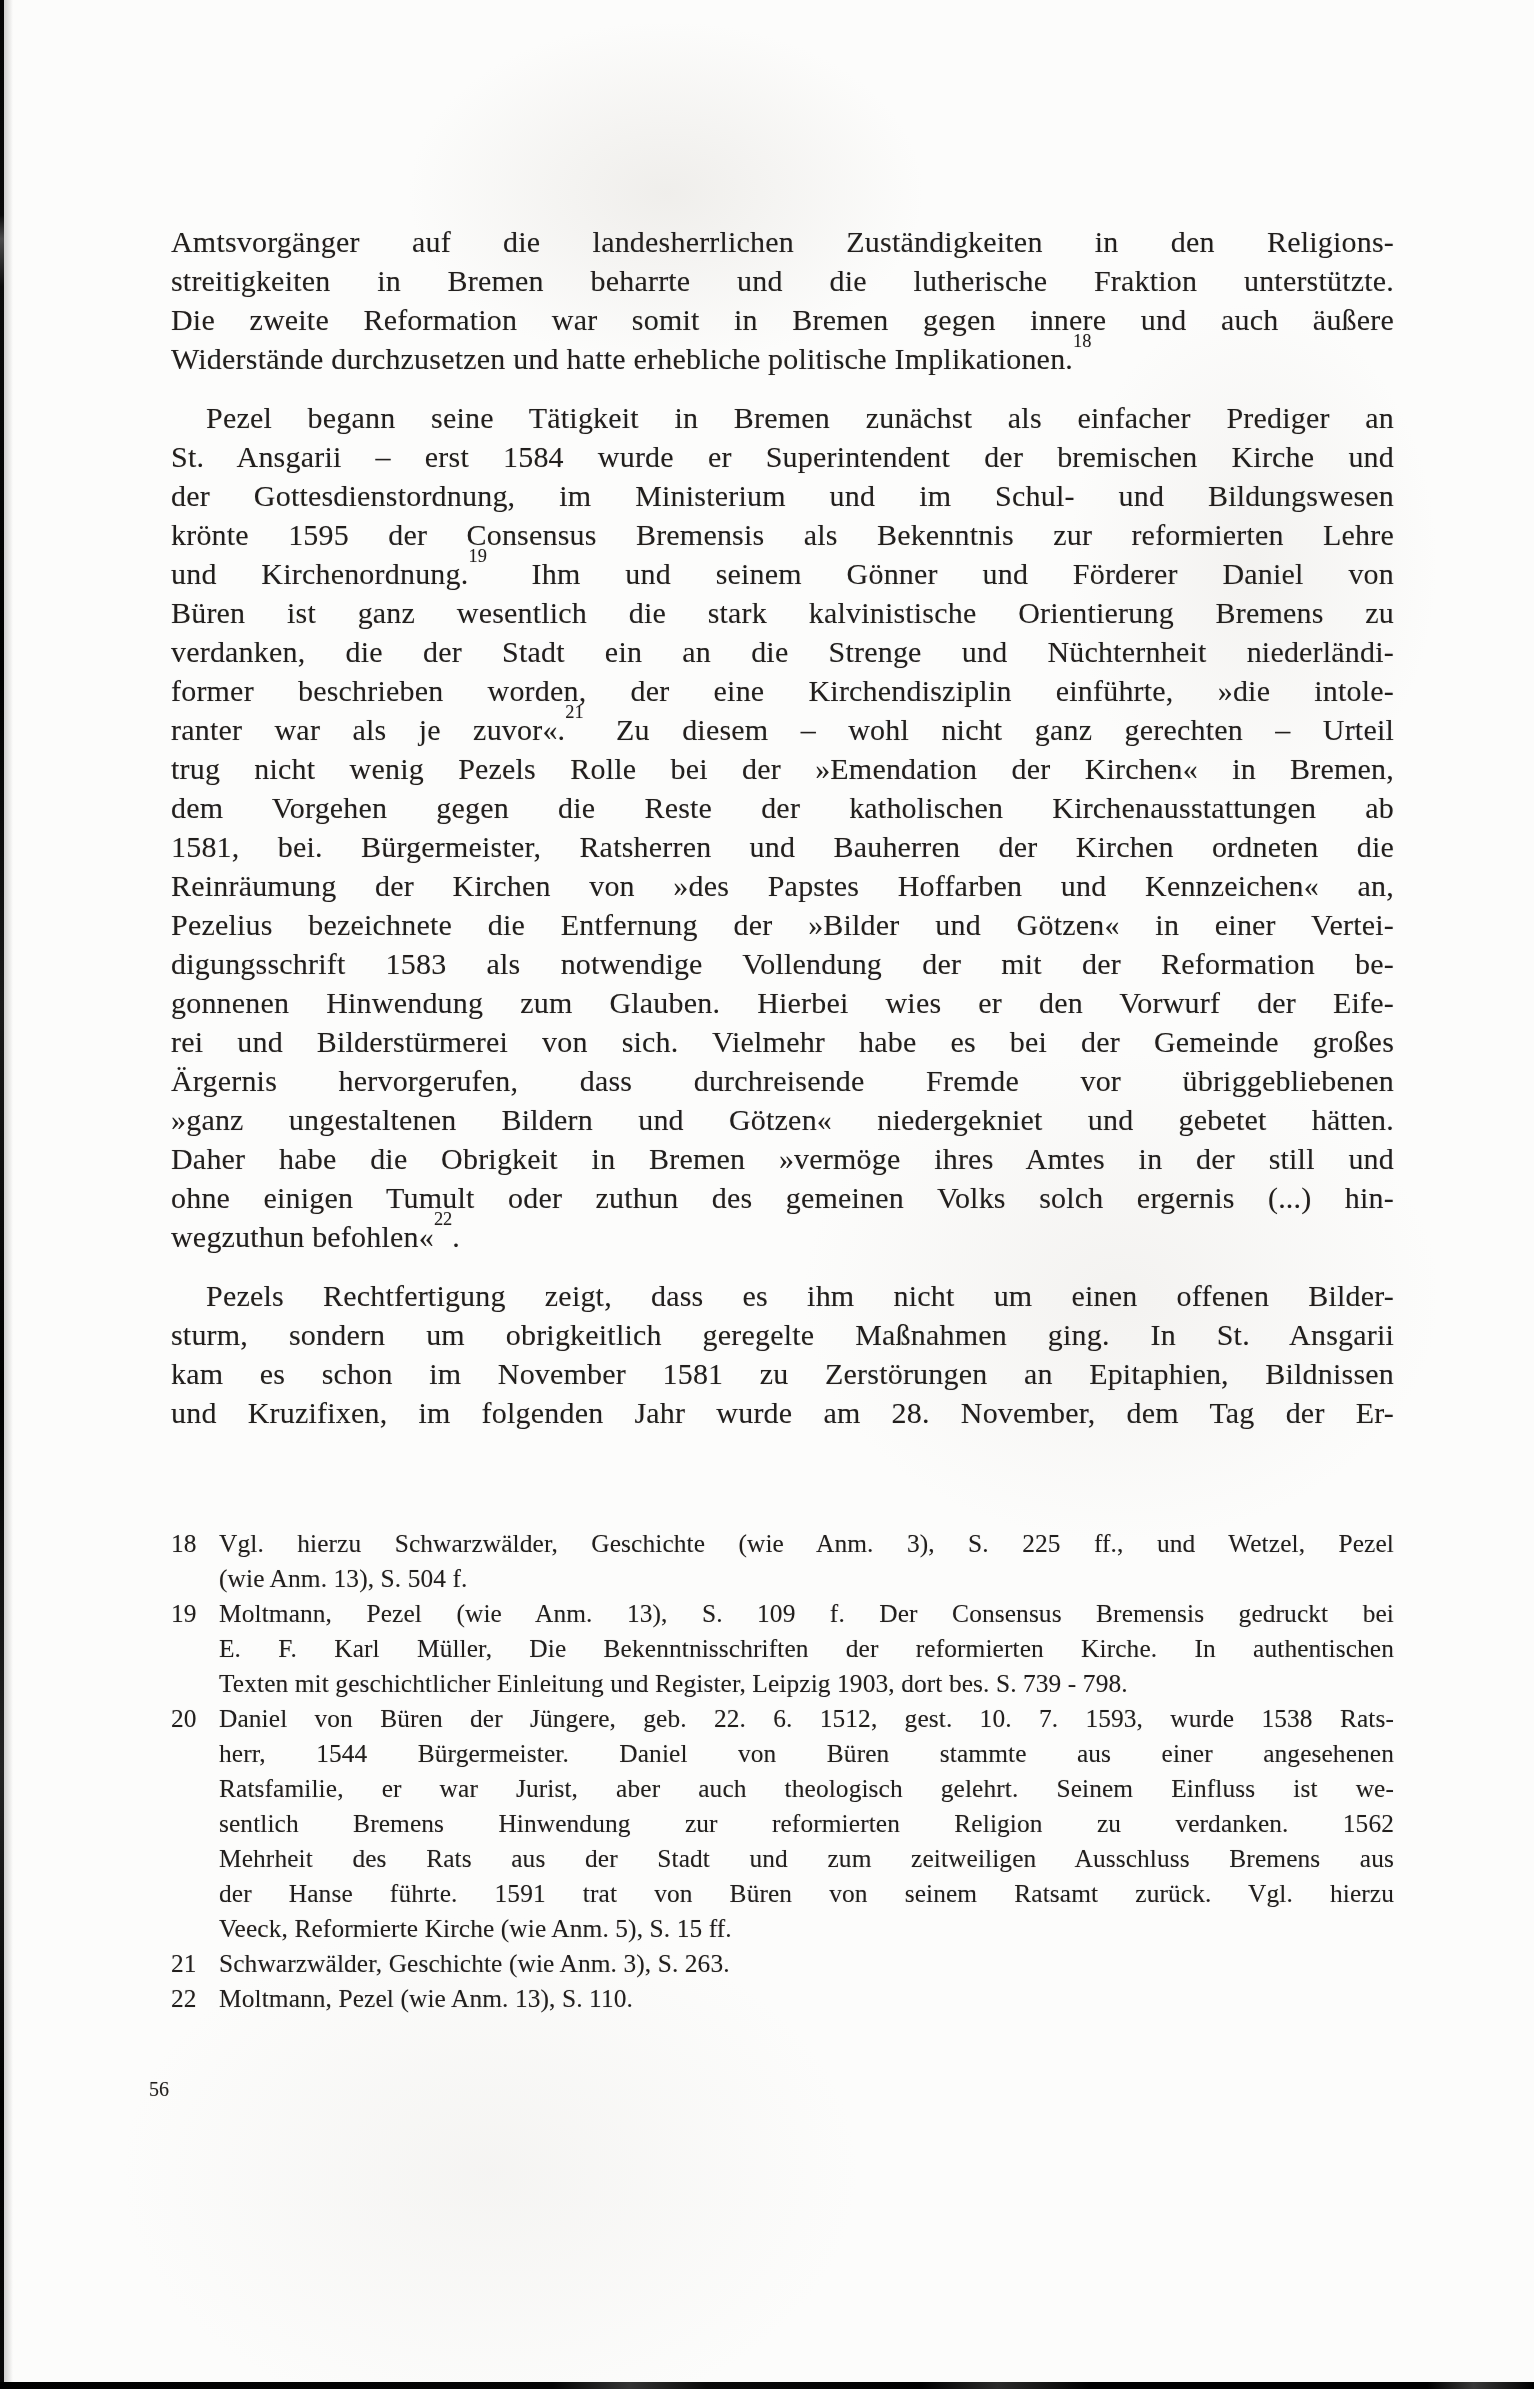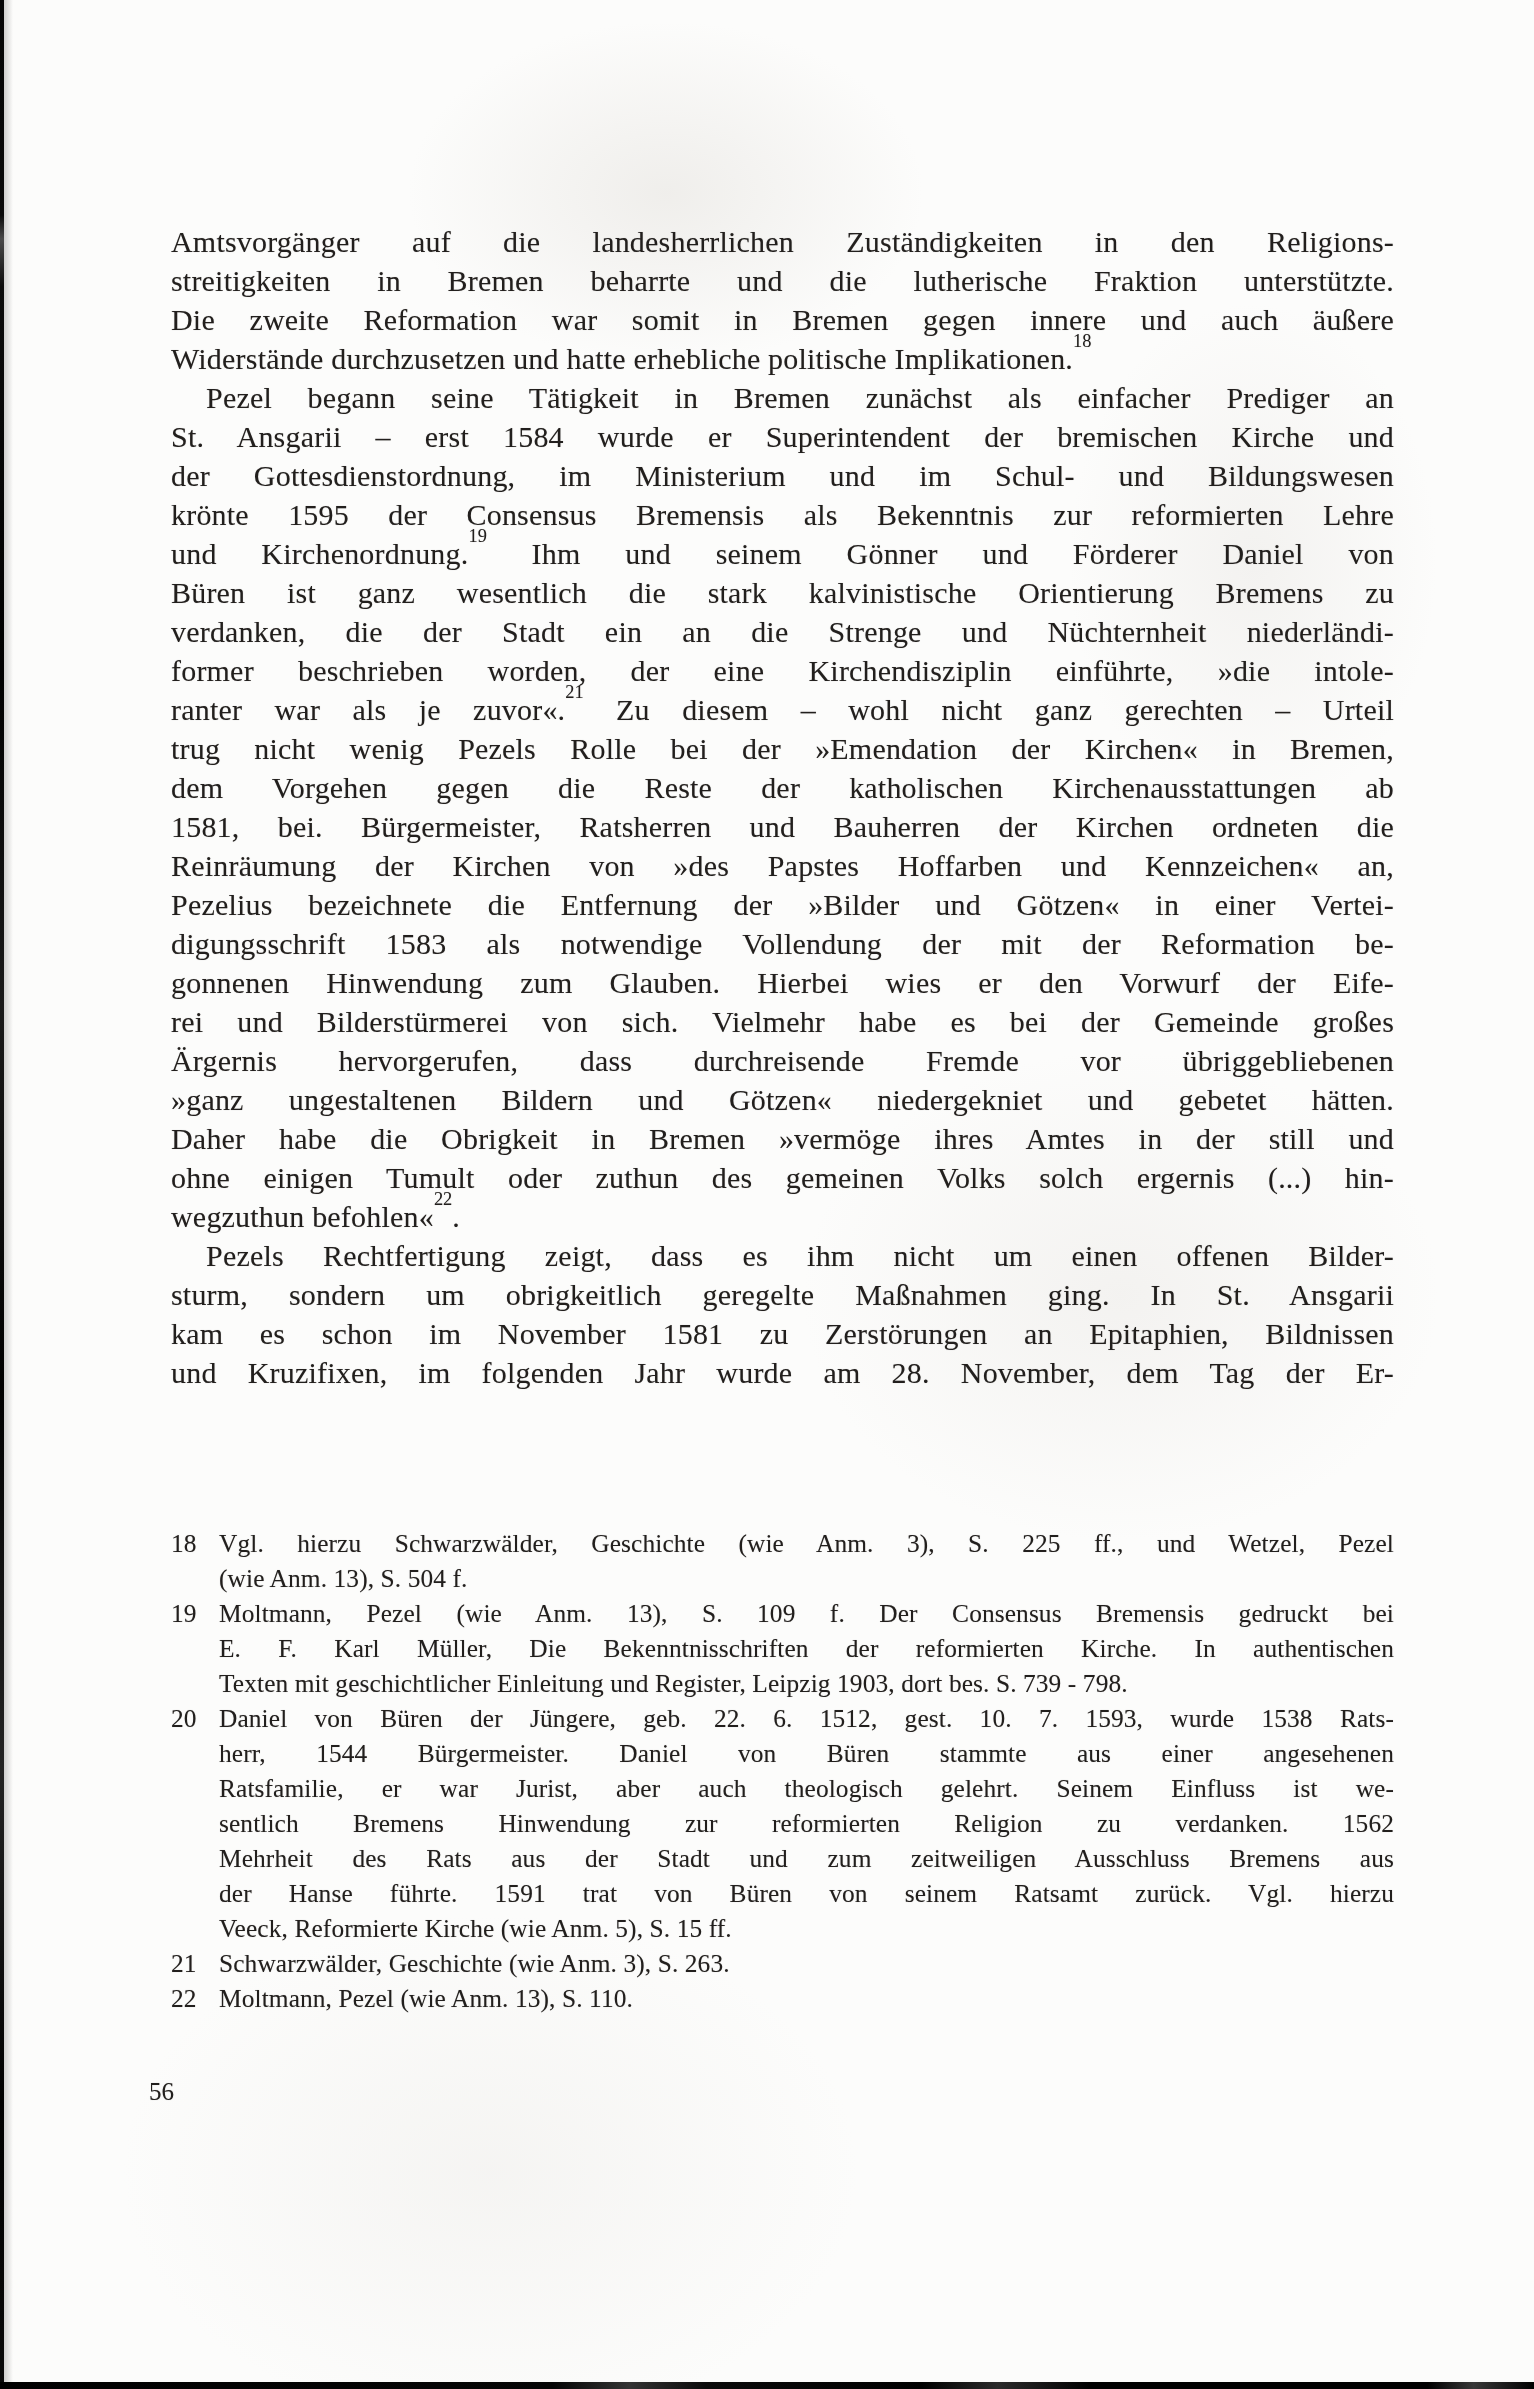--- a/index.html
+++ b/index.html
@@ -63,20 +63,21 @@
   .line {
     text-align: justify;
     text-align-last: justify;
   }
   .line.nj {
     text-align: left;
     text-align-last: left;
   }
   .line.ind {
     text-indent: 35px;
+    margin-top: 20px;
   }
   sup.fnref {
     font-size: 18.4px;
     line-height: 0;
     position: relative;
     top: -11.4px;
     letter-spacing: 0;
   }
 
   
@@ -107,21 +108,21 @@
   }
   .fn-line.nj {
     text-align: left;
     text-align-last: left;
   }
 
   .page-number {
     position: absolute;
     left: 149px;
     top: 2078px;
-    font-size: 25px;
+    font-size: 20px;
     text-shadow: 0 0 0.9px rgba(32,29,27,0.30);
   }
 </style>
 </head>
 <body>
 
 <div class="page">
   <div class="edge-left"></div>
   <div class="edge-bottom"></div>
 

